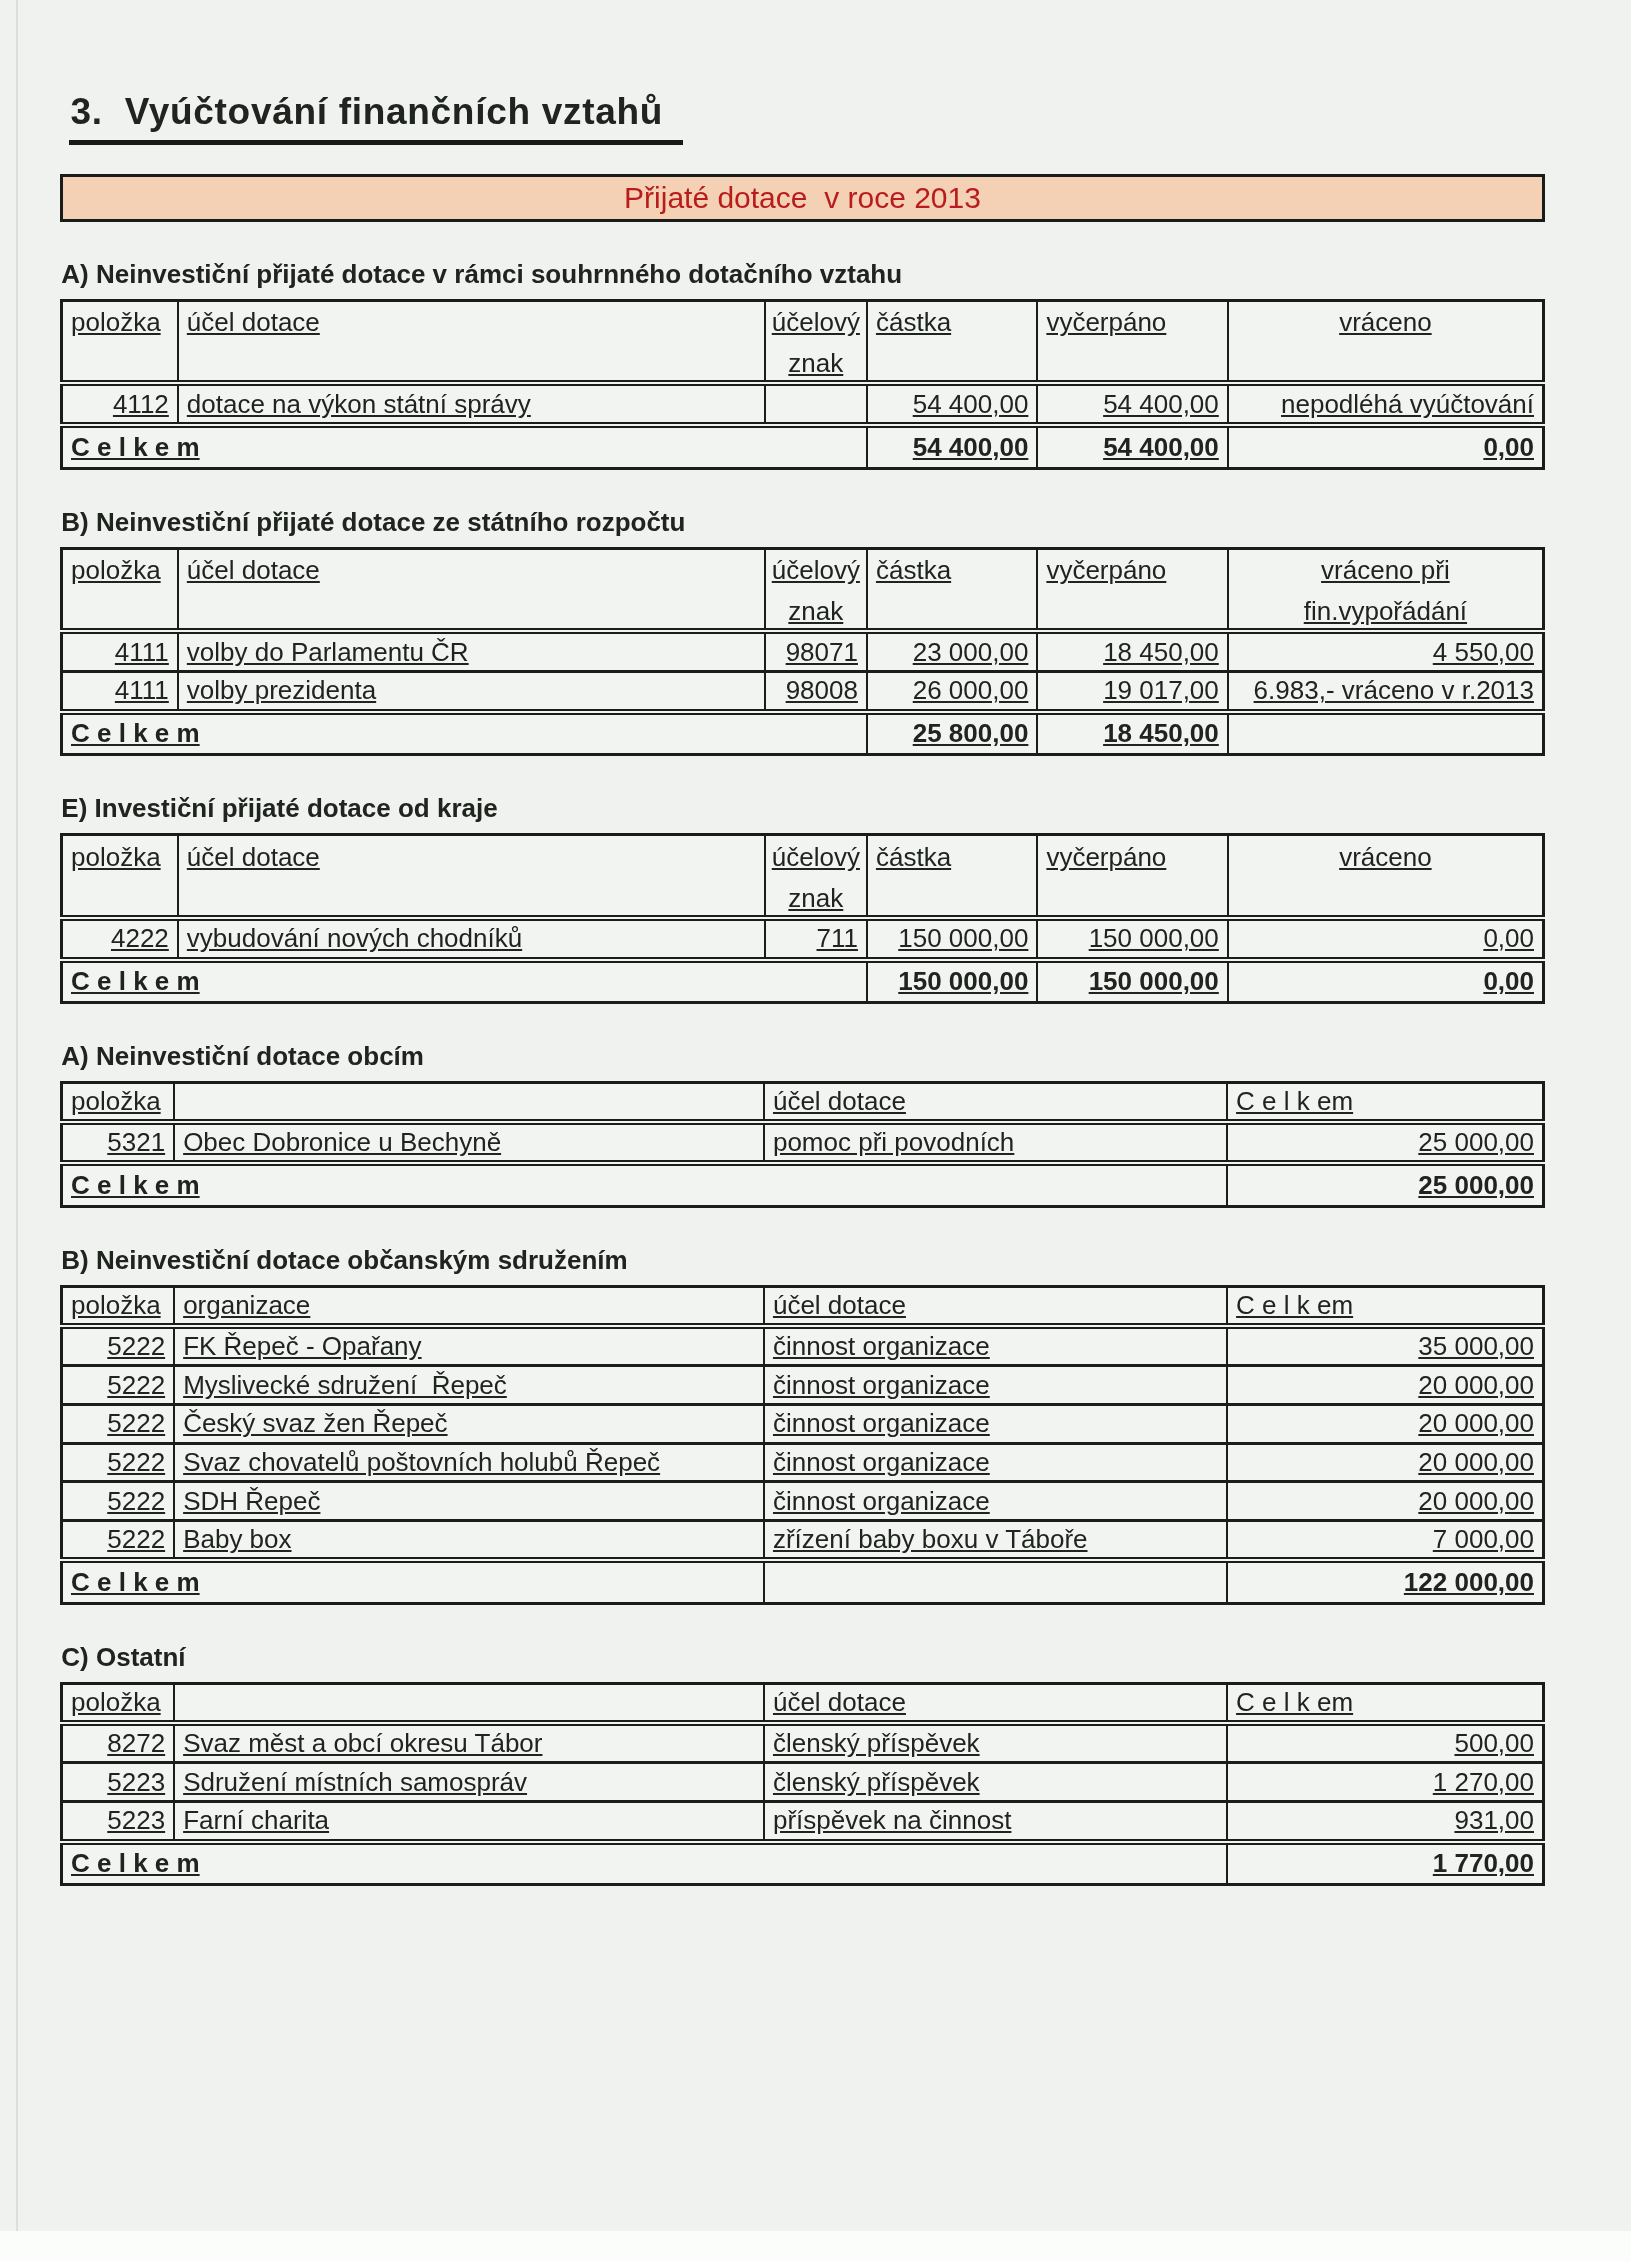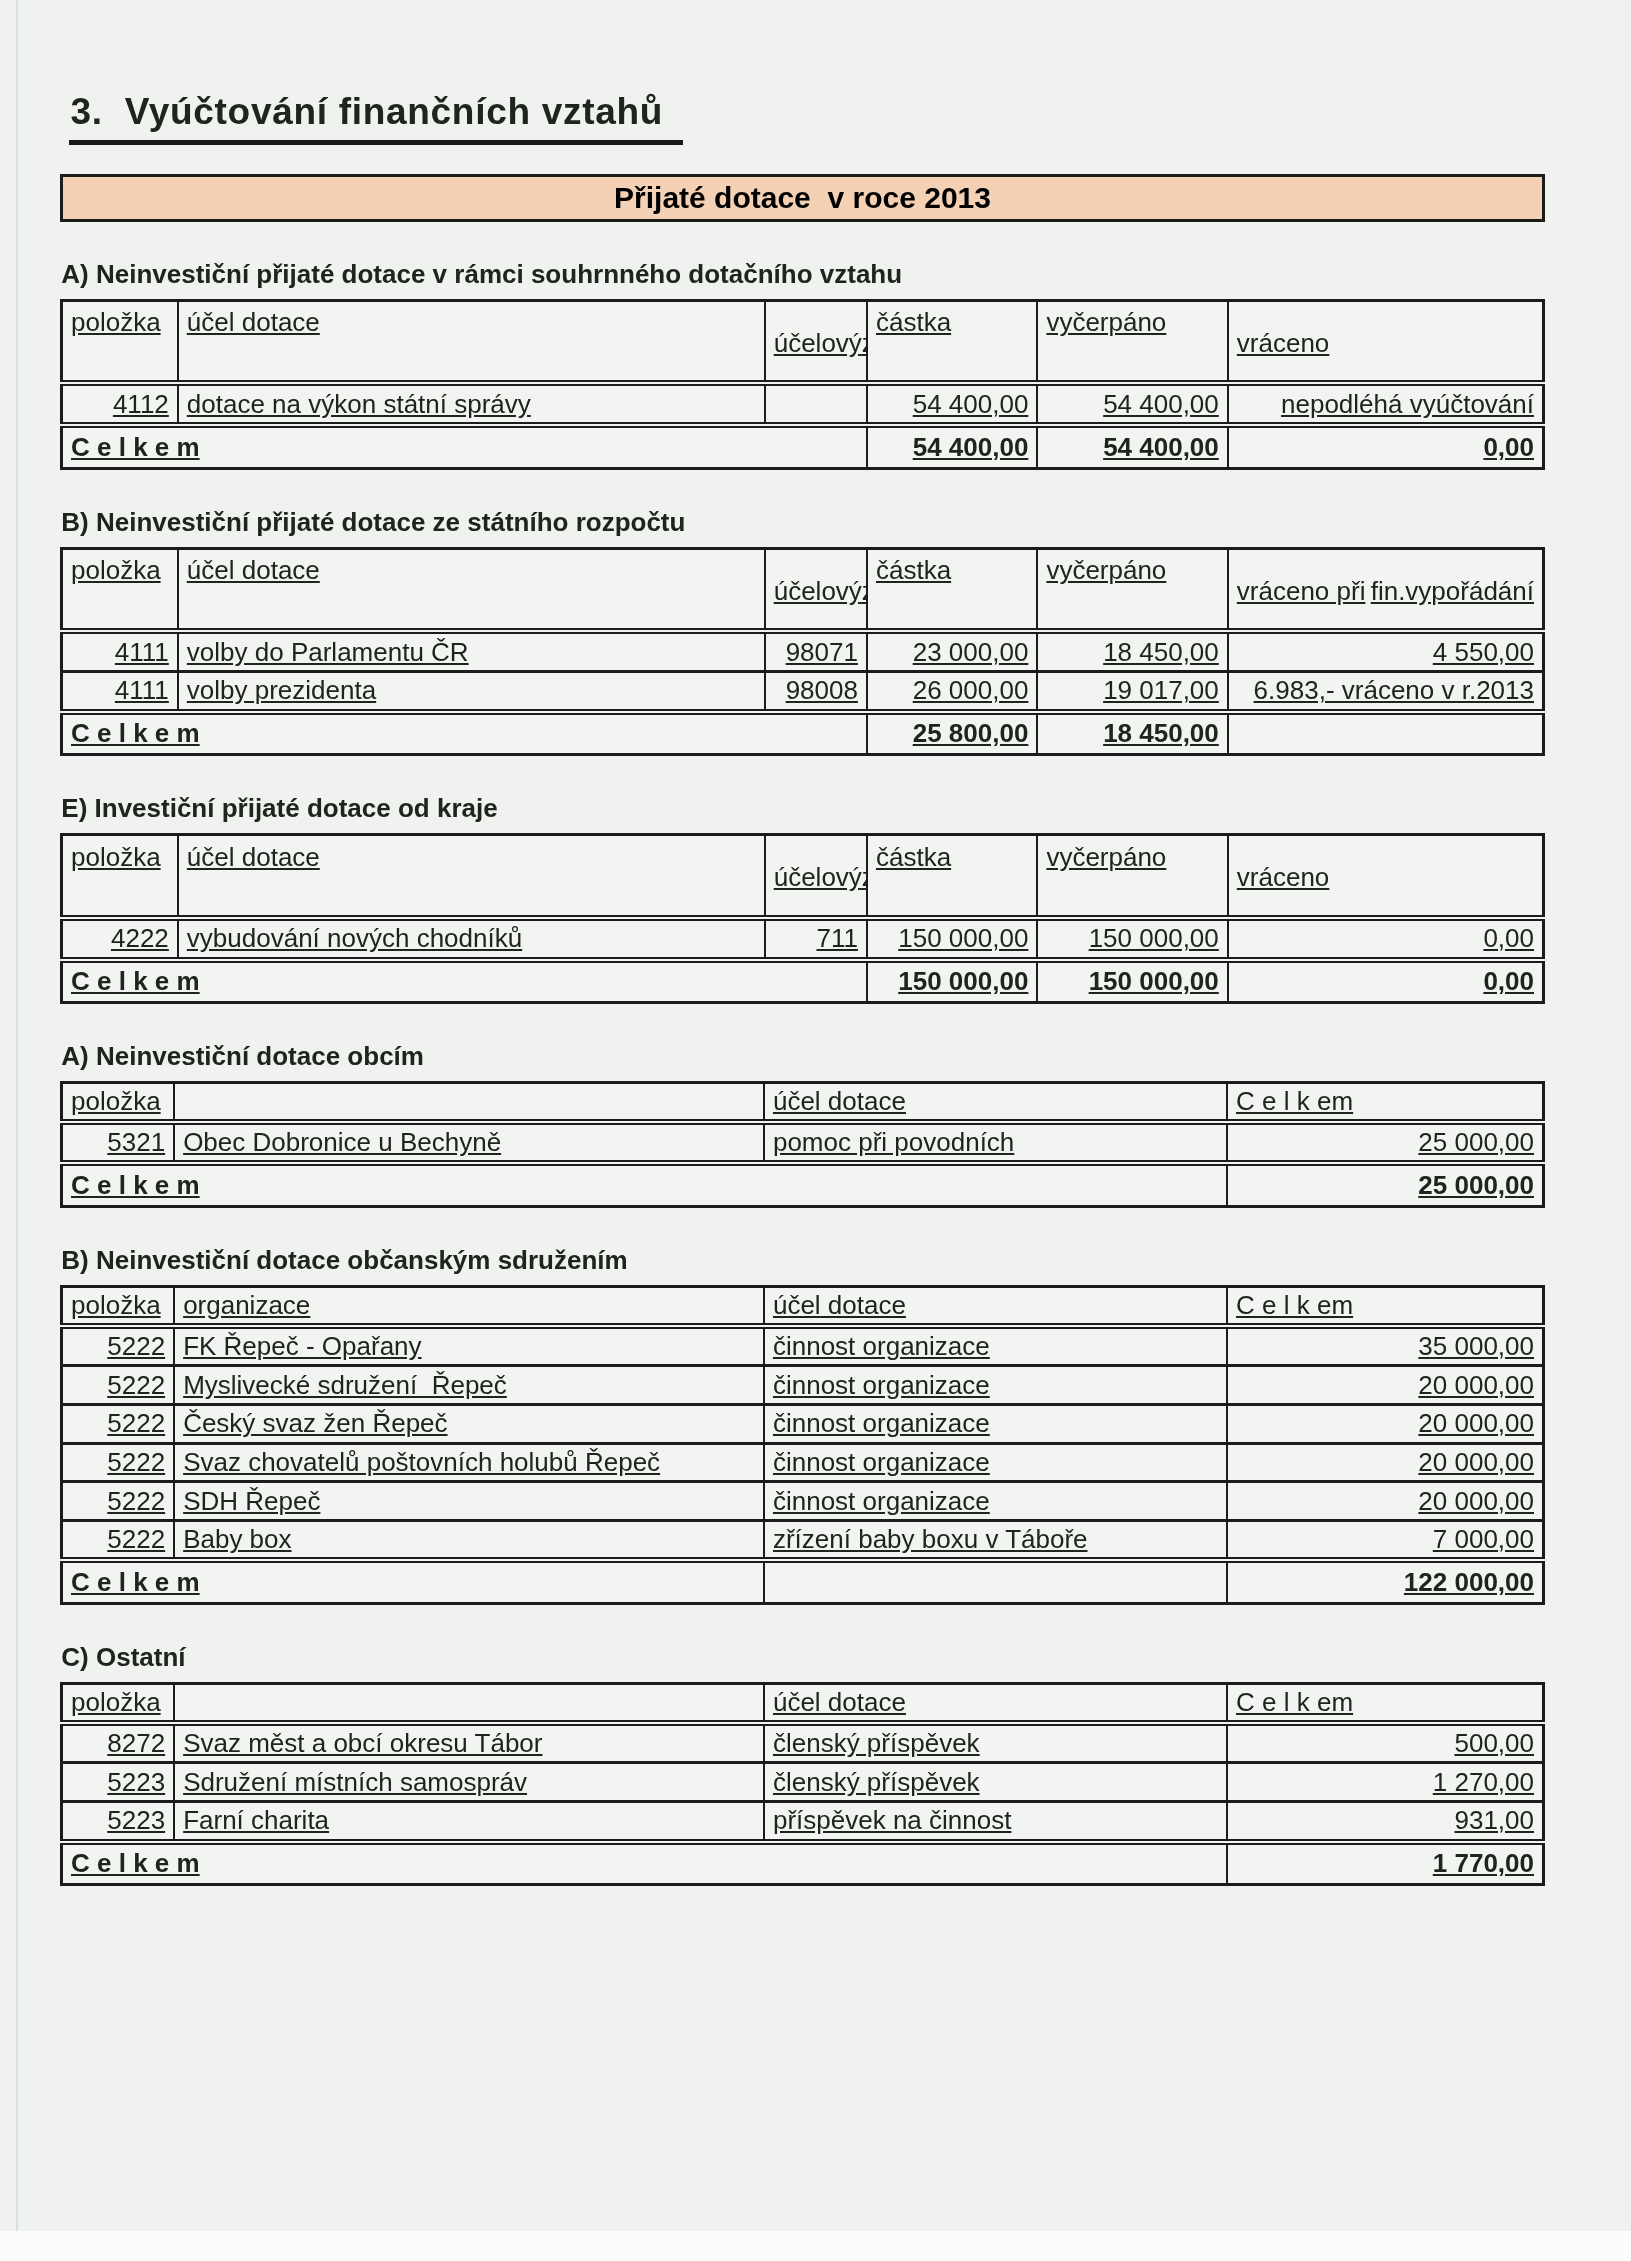--- a/index.html
+++ b/index.html
@@ -15,37 +15,37 @@
   .doc-title{
     display:inline-block;margin:0 0 0 9.2px;
     font-size:37px;font-weight:bold;letter-spacing:0.7px;
     border-bottom:5.3px solid #171a17;padding:0 20px 6.6px 1.3px;
     white-space:pre-wrap;
   }
 
   .banner{
     margin-top:29px;height:42px;background:#f4d1b5;border:3.3px solid #191c19;
     display:flex;align-items:center;justify-content:center;
-    font-size:30px;font-weight:bold;white-space:pre-wrap;color:#000000;
+    font-size:30px;font-weight:normal;white-space:pre-wrap;color:#b91c1c;
   }
   .banner.second{margin-top:92px}
 
   .sec-heading{font-size:26px;font-weight:bold;margin:37px 0 9.2px 1.3px;white-space:pre-wrap}
 
   table{
     width:100%;border-collapse:collapse;table-layout:fixed;
     font-size:26px;border:3.3px solid #191c19;background:#f1f4f0;text-decoration:underline;
   }
   td,th{
     border:2px solid #1a1d1a;padding:1.3px 8px;
     overflow:hidden;white-space:pre-wrap;font-weight:normal;
   }
   
   tr.rhead th{height:72px;vertical-align:top;padding-top:5.3px;border-bottom:6.6px double #1a1d1a}
-  .stack{display:flex;justify-content:space-between;height:100%;align-items:center}
+  .stack{display:flex;flex-direction:column;justify-content:space-between;height:100%;align-items:center}
   
   tr.phead th{height:32px;vertical-align:middle;border-bottom:6.6px double #1a1d1a}
 
   tbody td{height:33px;vertical-align:middle;border-bottom:3.3px solid #1a1d1a}
   tr.total td{border-top:6.6px double #1a1d1a;font-weight:bold;height:36px}
 
   .al{text-align:left}.ac{text-align:left}.ar{text-align:right}
 
   
   .w-pol{width:7.85%}.w-ucel{width:39.6%}.w-znak{width:6.9%}

